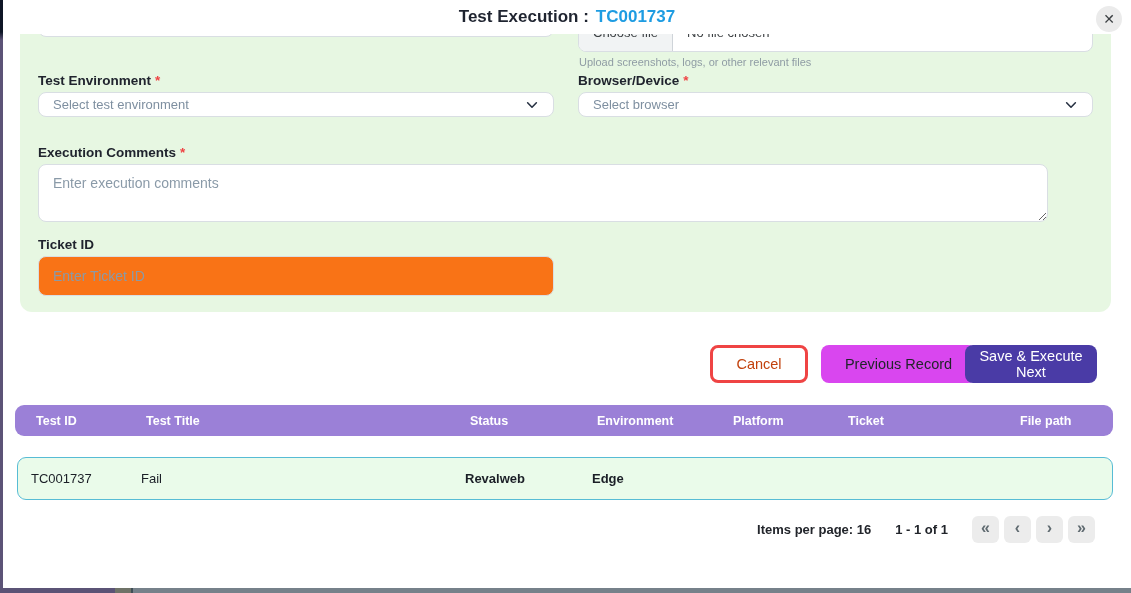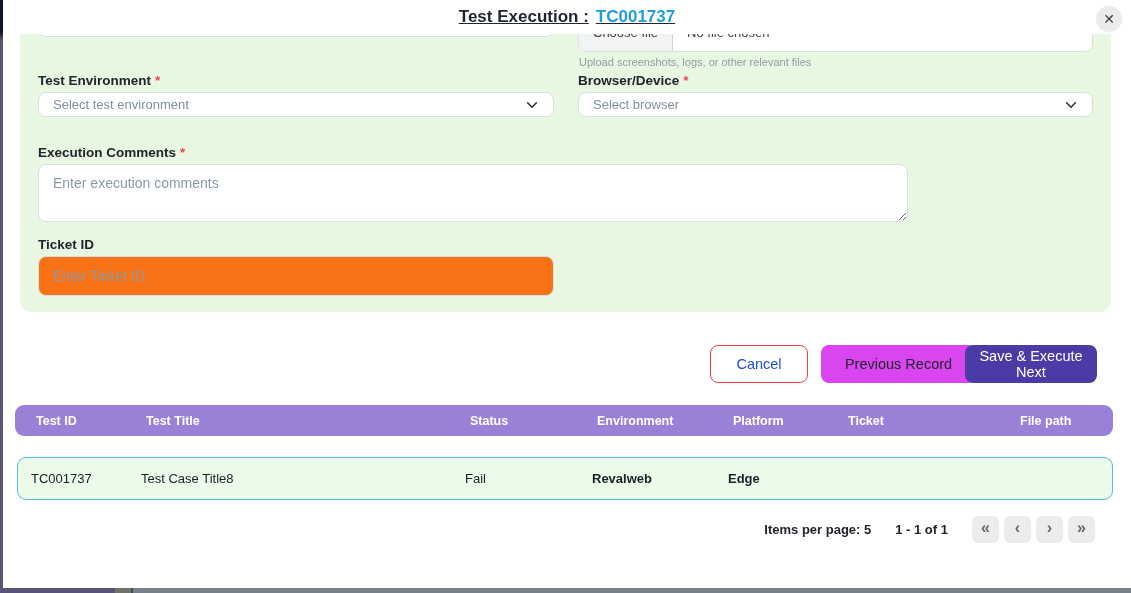--- a/index.html
+++ b/index.html
@@ -10,21 +10,21 @@
   
   .edge-left { position:absolute; left:0; top:0; width:3px; height:593px; z-index:9;
     background:linear-gradient(180deg,#0e1626 0px,#0e1626 32px,#5c5377 40px,#5c5377 100%); }
   .bottom-strip { position:absolute; left:0; bottom:0; height:5px; width:1131px; z-index:9; display:flex; }
   .bs1{width:115px;background:#5b5376;} .bs2{width:16px;background:#6f7368;}
   .bs3{width:2px;background:#3f4e56;} .bs4{flex:1;background:#76818a;}
 
   
   .titlebar { position:absolute; left:3px; top:0; width:1128px; height:34px; background:#ffffff; z-index:5;
     display:flex; align-items:center; justify-content:center; }
-  .title { font-size:17px; font-weight:700; color:#1f2430; display:flex; gap:7px;text-decoration:underline; }
+  .title { font-size:17px; font-weight:700; color:#1f2430; display:flex; gap:7px; }
   .title .tid { color:#1e9ce2; }
   .close-btn { position:absolute; right:9px; top:6px; width:26px; height:26px; border-radius:50%;
     background:#ebebeb; border:none; display:flex; align-items:center; justify-content:center;
     color:#3c4043; font-size:14px; cursor:pointer; z-index:10; }
 
   
   .panel { position:absolute; left:20px; top:-20px; width:1091px; height:332px; background:#e7f7e2;
     border-radius:12px; z-index:1; }
 
   .field-label { position:absolute; z-index:2; font-size:13.5px; font-weight:700; color:#20242e; }
@@ -46,21 +46,21 @@
     font-family:"Liberation Sans", sans-serif; font-size:14px; color:#273142; padding:10px 14px;
     resize:vertical; outline:none; }
   .text-area::placeholder { color:#8a9aa8; }
   .text-input { position:absolute; z-index:2; background:#f97316; border:1px solid #d9dee3; border-radius:8px;
     font-family:"Liberation Sans", sans-serif; font-size:14px; color:#273142; padding:0 14px; outline:none; }
   .text-input::placeholder { color:#8a9aa8; }
 
   
   .btn { position:absolute; height:38px; border-radius:8px; font-family:"Liberation Sans", sans-serif;
     font-size:14.5px; cursor:pointer; z-index:2; }
-  .btn-cancel { left:710px; top:345px; width:98px; background:#ffffff; border:1px solid #ef4444; color:#1d4ed8; }
+  .btn-cancel { left:710px; top:345px; width:98px; background:#ffffff; border:3px solid #ef4444; color:#c2410c; }
   .btn-prev { left:821px; top:345px; width:155px; background:#d946ef; border:none; color:#22252b; font-weight:400; }
   .btn-save { left:965px; top:345px; width:132px; background:#4a3ba6; border:none; color:#ffffff; font-weight:500; }
 
   
   .tbl-head { position:absolute; left:15px; top:405px; width:1098px; height:31px; background:#9b80d7;
     border-radius:9px; z-index:2; display:grid; align-items:center; padding-left:21px;
     grid-template-columns:110px 324px 127px 136px 115px 172px 1fr;
     color:#ffffff; font-size:12.5px; font-weight:700; }
   .tbl-row { position:absolute; left:17px; top:457px; width:1096px; height:43px; background:#eafbea;
     border:1.5px solid #57bcd5; border-radius:9px; z-index:2; display:grid; align-items:center;
@@ -125,51 +125,50 @@
   <div class="select-box" style="left:578px; top:92px; width:515px;">
     <span class="ph">Select browser</span>
     <svg class="chev" viewBox="0 0 16 16" fill="none">
       <path d="M3 5.5 L8 10.5 L13 5.5" stroke="currentColor" stroke-width="1.8" stroke-linecap="round" stroke-linejoin="round"></path>
     </svg>
   </div>
 
   <div class="field-label" style="left:38px; top:145px;">
     <span>Execution Comments</span><span class="req">*</span>
   </div>
-  <textarea class="text-area" style="left: 38px; top: 164px; width: 870px; height: 58px;" placeholder="Enter execution comments"></textarea>
+  <textarea class="text-area" style="left: 38px; top: 164px; width: 1010px; height: 58px;" placeholder="Enter execution comments"></textarea>
 
   <div class="field-label" style="left:38px; top:237px;">Ticket ID</div>
   <input class="text-input" style="left: 38px; top: 256px; width: 516px; height: 40px;" placeholder="Enter Ticket ID">
 
   <button class="btn btn-cancel">Cancel</button>
   <button class="btn btn-prev">Previous Record</button>
   <button class="btn btn-save">Save &amp; Execute Next</button>
 
   <div class="tbl-head">
     <div>Test ID</div>
     <div>Test Title</div>
     <div>Status</div>
     <div>Environment</div>
     <div>Platform</div>
     <div>Ticket</div>
     <div>File path</div>
   </div>
 
   <div class="tbl-row">
     <div>TC001737</div>
-    <div>Test Case Title8</div>
     <div>Fail</div>
     <div class="cell-b">Revalweb</div>
     <div class="cell-b">Edge</div>
     <div></div>
     <div></div>
   </div>
 
   <div class="paginator">
-    <span class="pg-text">Items per page: 5</span>
+    <span class="pg-text">Items per page: 16</span>
     <span class="pg-text">1 - 1 of 1</span>
     <span class="pg-btns">
       <button class="pg-btn">
         <span>«</span>
       </button>
       <button class="pg-btn">
         <span>‹</span>
       </button>
       <button class="pg-btn">
         <span>›</span>

